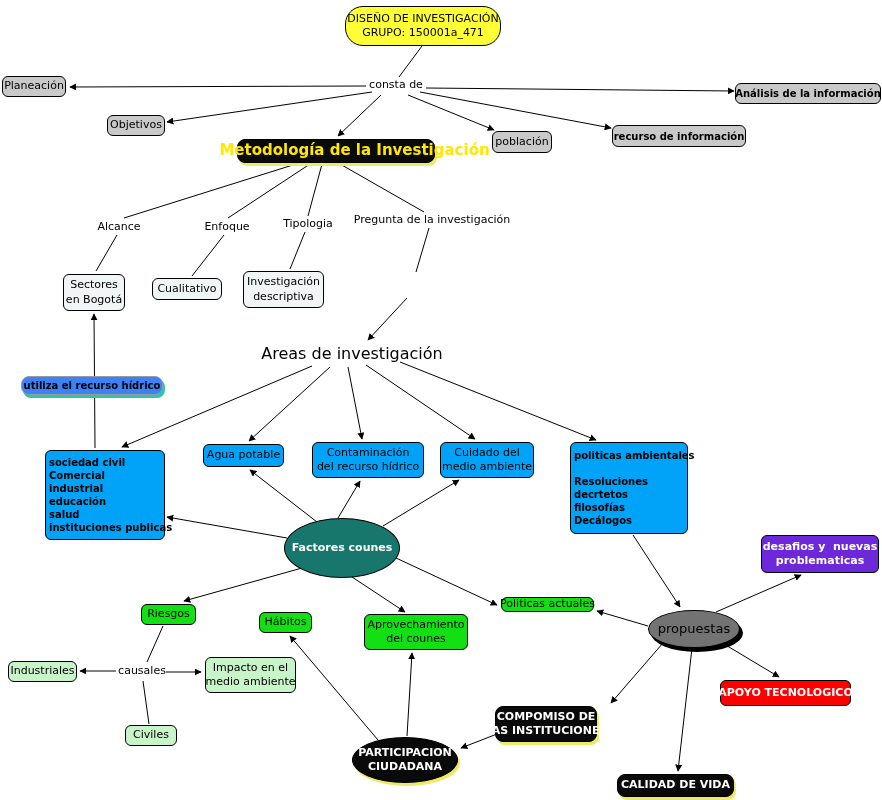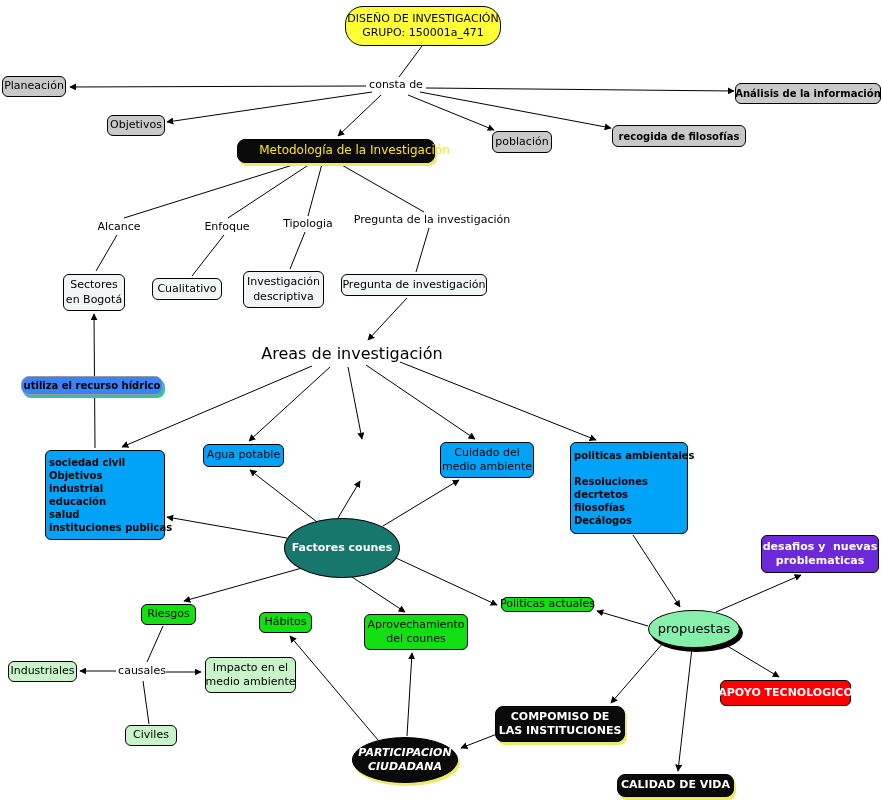--- a/index.html
+++ b/index.html
@@ -11,28 +11,28 @@
         border:1px solid #000;border-radius:6px;background:#fff;box-sizing:border-box;
         padding:1px 3px;}
   .plain{border:none;background:transparent;border-radius:0;padding:0;}
   .yellowtitle{background:#ffff35;border-radius:18px;}
   .gray{background:#c9c9c9;}
   .lightbox{background:#f2f5f5;}
   .blue{background:#00a3f7;}
   .green{background:#12e012;}
   .pale{background:#c9f3c9;}
   .teal{background:#17776d;color:#fff;font-weight:bold;border-radius:50%;}
-  .cyanell{background:#86efac;border-radius:50%;box-shadow:3px 4px 0 #000;font-size:13px;}
+  .cyanell{background:#737373;border-radius:50%;box-shadow:3px 4px 0 #000;font-size:13px;}
   .orange{background:#6d28d9;color:#fff;font-weight:bold;}
   .red{background:#fe0000;color:#fff;font-weight:bold;text-align:center;}
-  .blackyellow{background:#0a0a0a;color:#ffe800;font-weight:normal;border-radius:8px;
-               box-shadow:2px 3px 0 #ede96a;font-size:12px;padding-left:40px;}
+  .blackyellow{background:#0a0a0a;color:#ffe800;font-weight:bold;border-radius:8px;
+               box-shadow:2px 3px 0 #ede96a;font-size:15px;padding-left:40px;}
   .blackwhite{background:#0a0a0a;color:#fff;font-weight:bold;border-radius:8px;
               box-shadow:2px 3px 0 #ede96a;}
-  .ell{border-radius:50%;font-style:italic;}
+  .ell{border-radius:50%;}
   .hl-yellow{background:#3b82f6;border:1px solid #9a9a9a;border-radius:8px;
              box-shadow:2px 3px 0 #2ec4a5;text-align:center;}
   .areas{font-size:16px;}
   .la{justify-content:flex-start;text-align:left;}
   .f10{font-size:10px;font-weight:bold;}
 </style>
 </head>
 <body>
 
 <div id="canvas">
@@ -95,55 +95,56 @@
   <div class="node plain" style="left:366px;top:78px;width:60px;height:14px">consta de</div>
 
   <div class="node gray" style="left:2px;top:76px;width:64px;height:21px">Planeación</div>
 
   <div class="node gray" style="left:107px;top:115px;width:58px;height:21px">Objetivos</div>
 
   <div class="node blackyellow" style="left:237px;top:139px;width:198px;height:24px">Metodología de la Investigación</div>
 
   <div class="node gray" style="left:492px;top:131px;width:60px;height:22px">población</div>
 
-  <div class="node gray f10" style="left:612px;top:125px;width:134px;height:22px">recogida de filosofías</div>
+  <div class="node gray f10" style="left:612px;top:125px;width:134px;height:22px">recurso de información</div>
 
   <div class="node gray f10" style="left:735px;top:83px;width:146px;height:21px">Análisis de la información</div>
 
   <div class="node plain" style="left:97px;top:220px;width:44px;height:14px">Alcance</div>
 
   <div class="node plain" style="left:204px;top:220px;width:46px;height:14px">Enfoque</div>
 
   <div class="node plain" style="left:284px;top:217px;width:48px;height:14px">Tipologia</div>
 
   <div class="node plain" style="left:347px;top:213px;width:170px;height:14px">Pregunta de la investigación</div>
 
   <div class="node lightbox" style="left:63px;top:274px;width:62px;height:37px">Sectores
 en Bogotá</div>
 
   <div class="node lightbox" style="left:152px;top:278px;width:70px;height:22px">Cualitativo</div>
 
   <div class="node lightbox" style="left:243px;top:271px;width:81px;height:37px">Investigación
 descriptiva</div>
 
-  <div class="node lightbox" style="left:341px;top:274px;width:146px;height:22px">Pregunta de investigación</div>
 
   <div class="node plain areas" style="left:264px;top:344px;width:176px;height:20px">Areas de investigación</div>
 
   <div class="node hl-yellow f10" style="left:21px;top:376px;width:142px;height:19px">utiliza el recurso hídrico</div>
 
   <div class="node blue la f10" style="left:45px;top:450px;width:120px;height:90px">sociedad civil
-Objetivos
+Comercial
 industrial
 educación
 salud
 instituciones publicas</div>
 
   <div class="node blue" style="left:203px;top:444px;width:81px;height:23px">Agua potable</div>
 
+  <div class="node blue" style="left:312px;top:442px;width:112px;height:36px">Contaminación
+del recurso hídrico</div>
 
   <div class="node blue" style="left:440px;top:442px;width:94px;height:36px">Cuidado del
 medio ambiente</div>
 
   <div class="node blue la f10" style="left:570px;top:442px;width:118px;height:92px">politicas ambientales
 
 Resoluciones
 decrtetos
 filosofías
 Decálogos</div>
@@ -168,21 +169,21 @@
 
   <div class="node plain" style="left:118px;top:664px;width:48px;height:14px">causales</div>
 
   <div class="node pale" style="left:205px;top:657px;width:91px;height:36px">Impacto en el
 medio ambiente</div>
 
   <div class="node pale" style="left:125px;top:725px;width:52px;height:21px">Civiles</div>
 
   <div class="node red" style="left:720px;top:680px;width:131px;height:26px">APOYO TECNOLOGICO</div>
 
-  <div class="node blackwhite" style="left:495px;top:706px;width:130px;height:36px">COMPOMISO DE
+  <div class="node blackwhite" style="left:495px;top:706px;width:102px;height:36px">COMPOMISO DE
 LAS INSTITUCIONES</div>
 
   <div class="node blackwhite ell" style="left:352px;top:737px;width:106px;height:46px">PARTICIPACION
 CIUDADANA</div>
 
   <div class="node blackwhite" style="left:617px;top:774px;width:117px;height:23px">CALIDAD DE VIDA</div>
 
 </div>
 
 </body></html>

